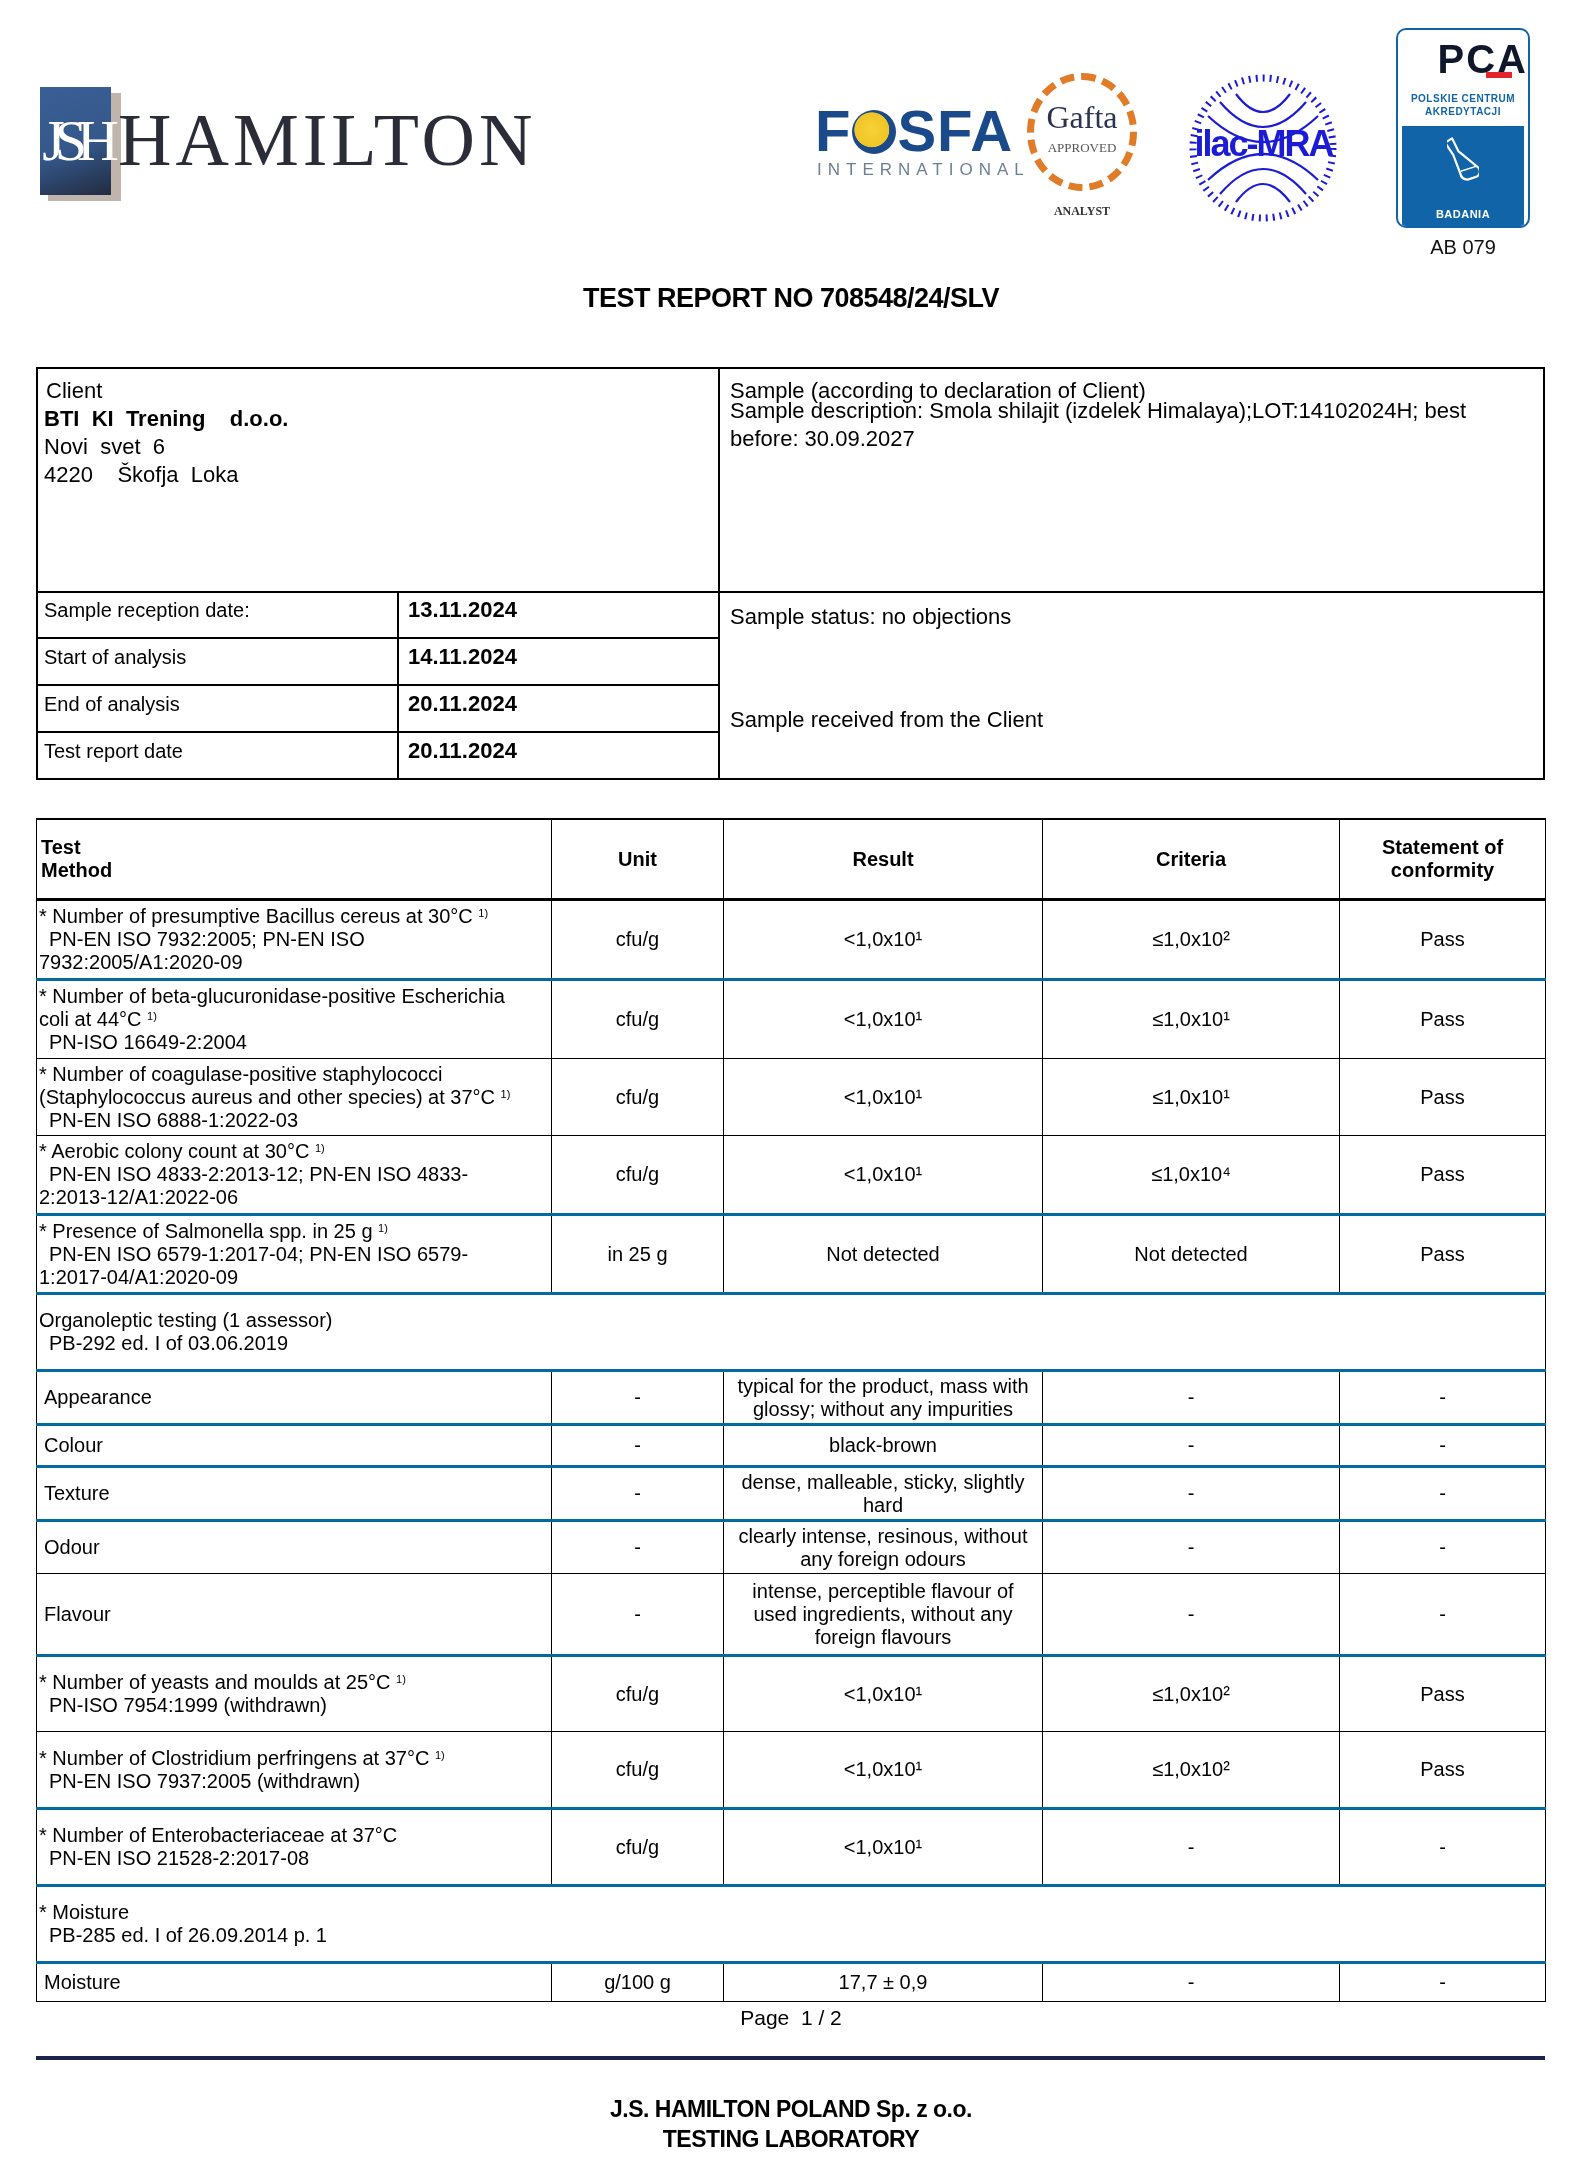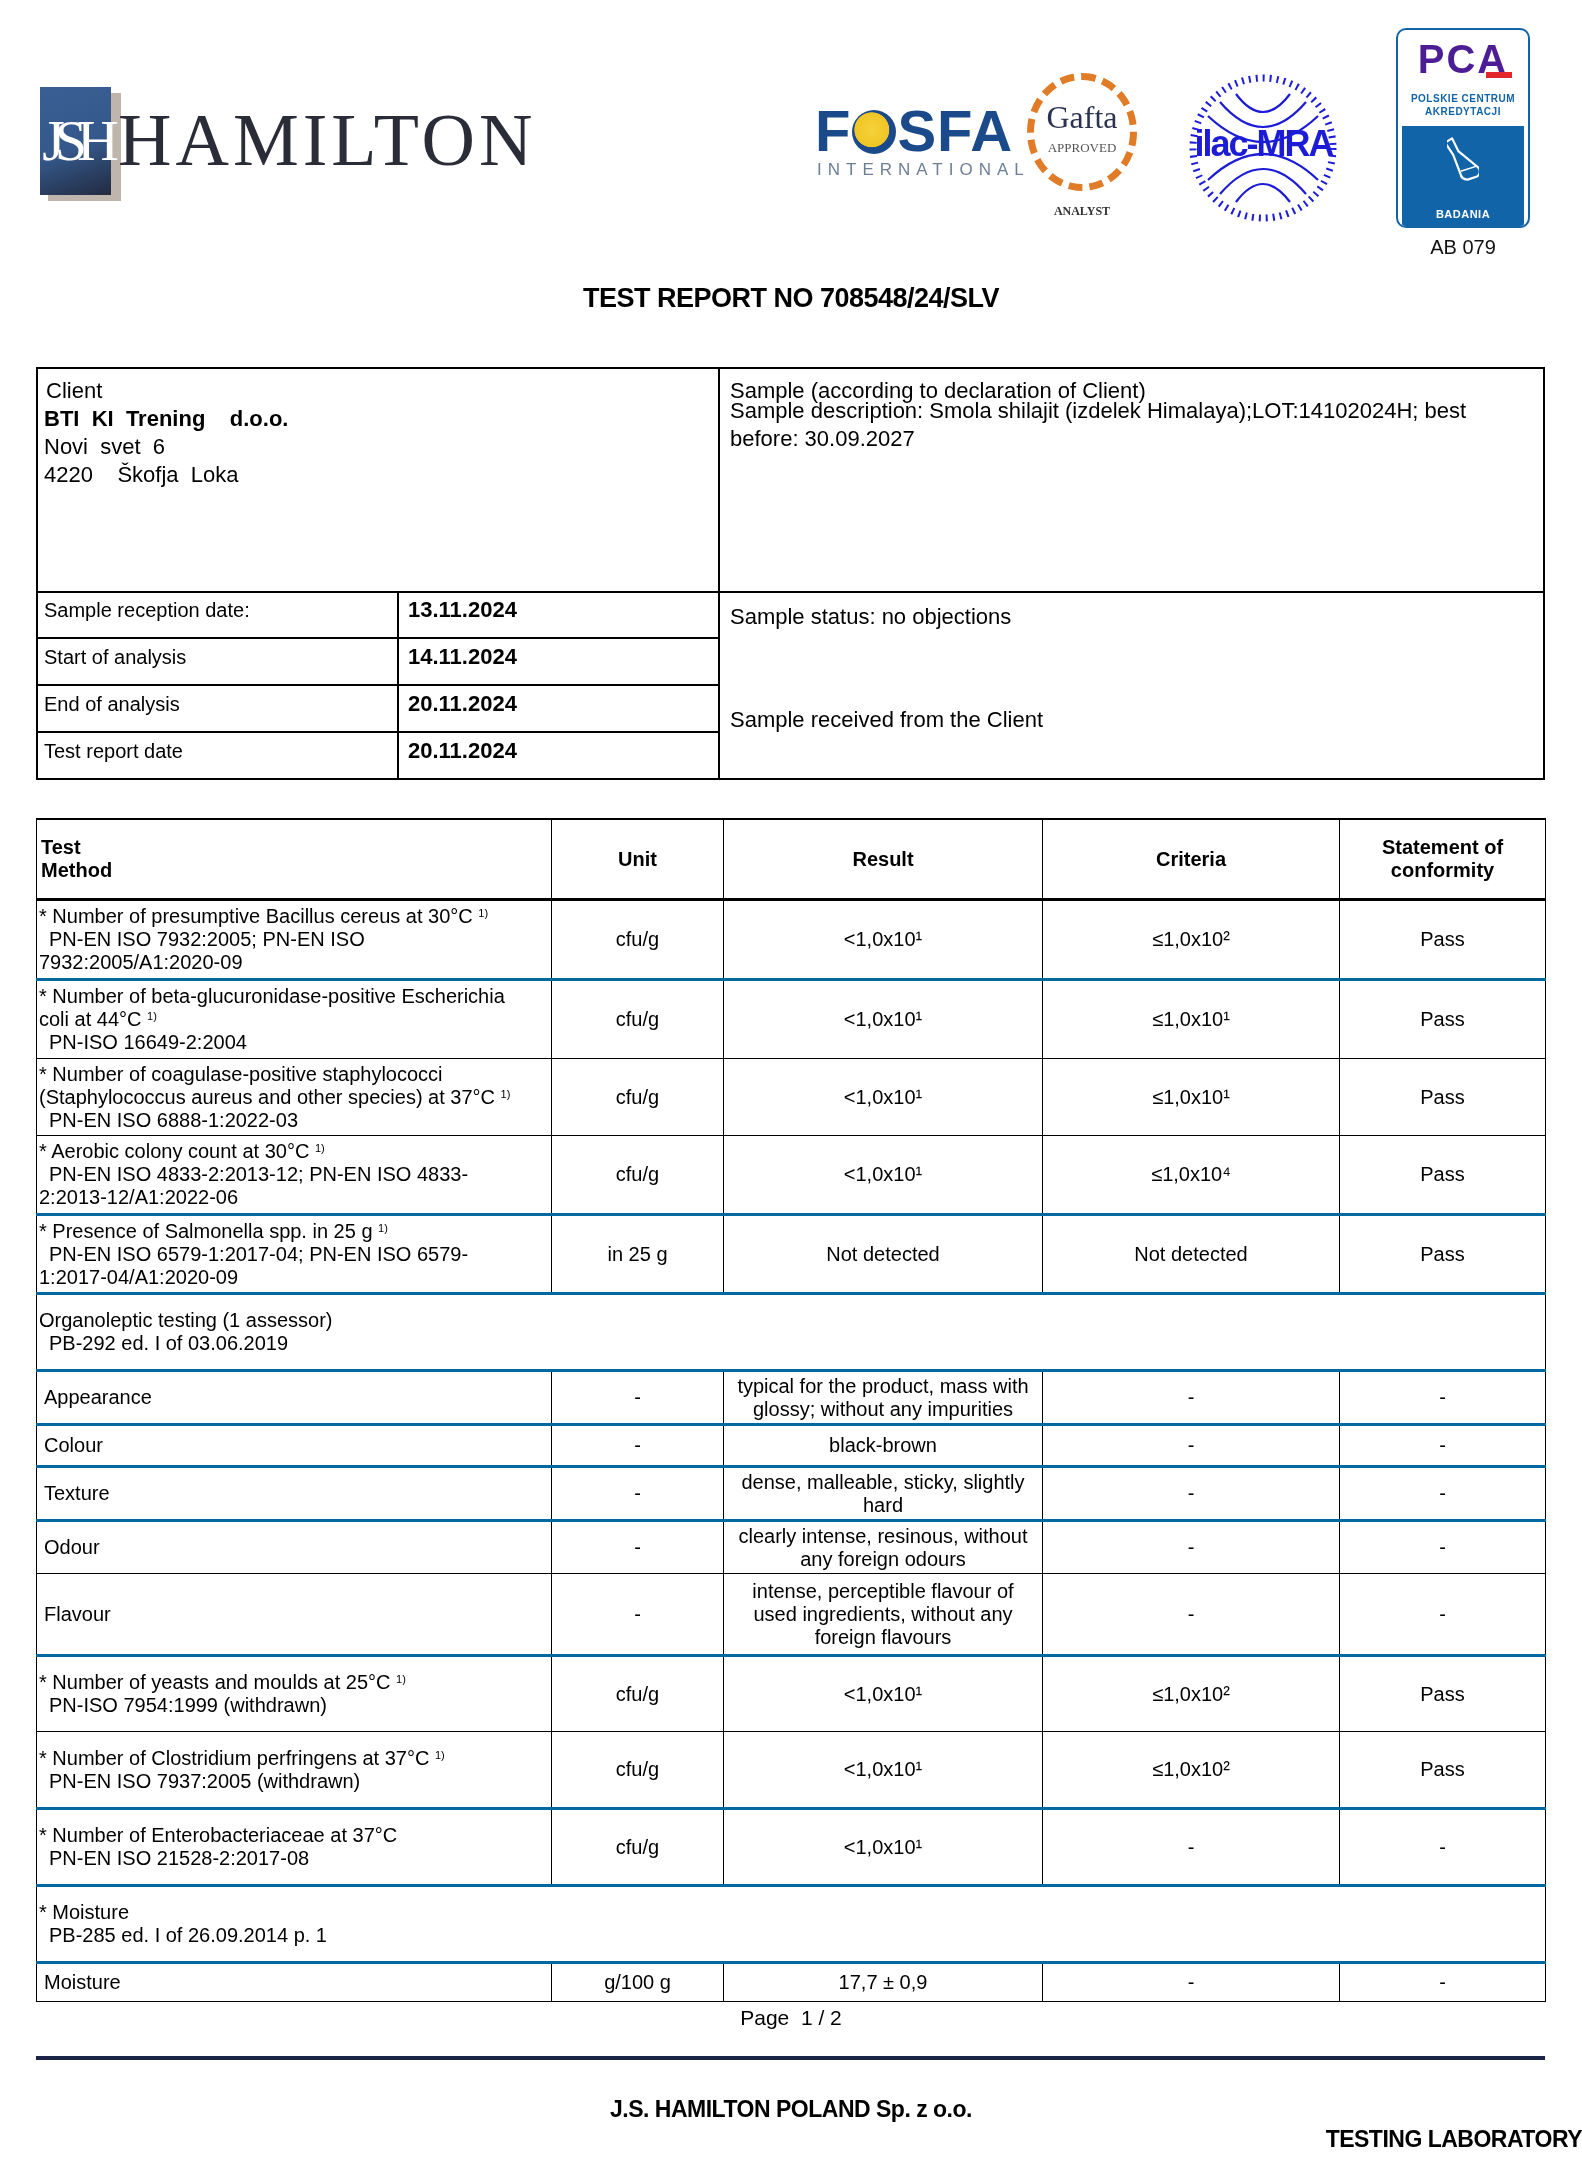--- a/index.html
+++ b/index.html
@@ -22,21 +22,21 @@
   .gafta-word { left:1027px; top:100px; width:110px; text-align:center; font-family:"Liberation Serif", serif; font-size:32px; color:#2c3350; line-height:34px; }
   .gafta-approved { left:1027px; top:140px; width:110px; text-align:center; font-family:"Liberation Serif", serif; font-size:13px; color:#555; }
   .gafta-analyst { left:1027px; top:204px; width:110px; text-align:center; font-family:"Liberation Serif", serif; font-weight:bold; font-size:12px; color:#333; }
 
   
   .ilac-seal { left:1188px; top:72px; width:150px; height:152px; }
   .ilac-text { left:1186px; top:124px; width:155px; text-align:center; font-weight:bold; font-size:36px; color:#1c1cd6; letter-spacing:-2px; line-height:40px; }
 
   
   .pca-badge { left:1396px; top:28px; width:134px; height:200px; border:2px solid #1264a9; border-radius:10px; box-sizing:border-box; background:#fff; overflow:hidden; }
-  .pca-letters { position:absolute; left:0; top:6px; width:100%; text-align:center; font-weight:bold; font-size:40px; color:#4c1d95; letter-spacing:2px; line-height:46px; }
+  .pca-letters { position:absolute; left:0; top:6px; width:100%; text-align:right; font-weight:bold; font-size:40px; color:#0f172a; letter-spacing:2px; line-height:46px; }
   .pca-red { position:absolute; left:88px; top:42px; width:26px; height:6px; background:#e2262a; }
   .pca-name { position:absolute; left:0; top:62px; width:100%; text-align:center; font-weight:bold; font-size:10px; color:#1264a9; line-height:13px; letter-spacing:0.5px; }
   .pca-lower { position:absolute; left:4px; top:96px; width:122px; height:104px; background:#1264a9; border-radius:0 0 7px 7px; }
   .pca-flask { position:absolute; left:45px; top:8px; width:32px; height:50px; }
   .pca-badania { position:absolute; left:0; bottom:10px; width:100%; text-align:center; color:#fff; font-weight:bold; font-size:11px; letter-spacing:0.5px; }
   .pca-code { left:1396px; top:236px; width:134px; text-align:center; font-size:20px; color:#111; }
 
   
   .report-title { left:0; top:283px; width:1582px; text-align:center; font-size:27px; font-weight:bold; letter-spacing:-0.5px; }
 
@@ -66,21 +66,21 @@
   .main td.c { text-align:center; }
   .main tr.thick-top > td { border-top:3px solid #0369a1; }
   .main thead tr th { border-top:2px solid #000; border-bottom:3px solid #000; }
   .main td.left { text-align:left; padding-left:2px; }
   .main td .ind { display:block; padding-left:10px; }
   .main sup { font-size:11px; vertical-align:6px; line-height:0; }
 
   .page-num { left:0; top:2006px; width:1582px; text-align:center; font-size:21px; }
   .footer-rule { left:36px; top:2056px; width:1509px; height:4px; background:#1b2348; }
   .footer-company { left:0; top:2096px; width:1582px; text-align:center; font-size:23px; font-weight:bold; letter-spacing:-0.5px; }
-  .footer-lab { left:0; top:2126px; width:1582px; text-align:right; font-size:23px; font-weight:bold; letter-spacing:-0.5px; }
+  .footer-lab { left:0; top:2126px; width:1582px; text-align:center; font-size:23px; font-weight:bold; letter-spacing:-0.5px; }
 </style>
 </head>
 <body>
 
 <div class="abs jsh-shadow"></div>
 <div class="abs jsh-box"></div>
 <div class="abs jsh-text">JSH</div>
 <div class="abs hamilton-word">HAMILTON</div>
 
 <div class="abs fosfa-main"><span>F</span><span class="fosfa-globe"></span><span>SFA</span></div>

